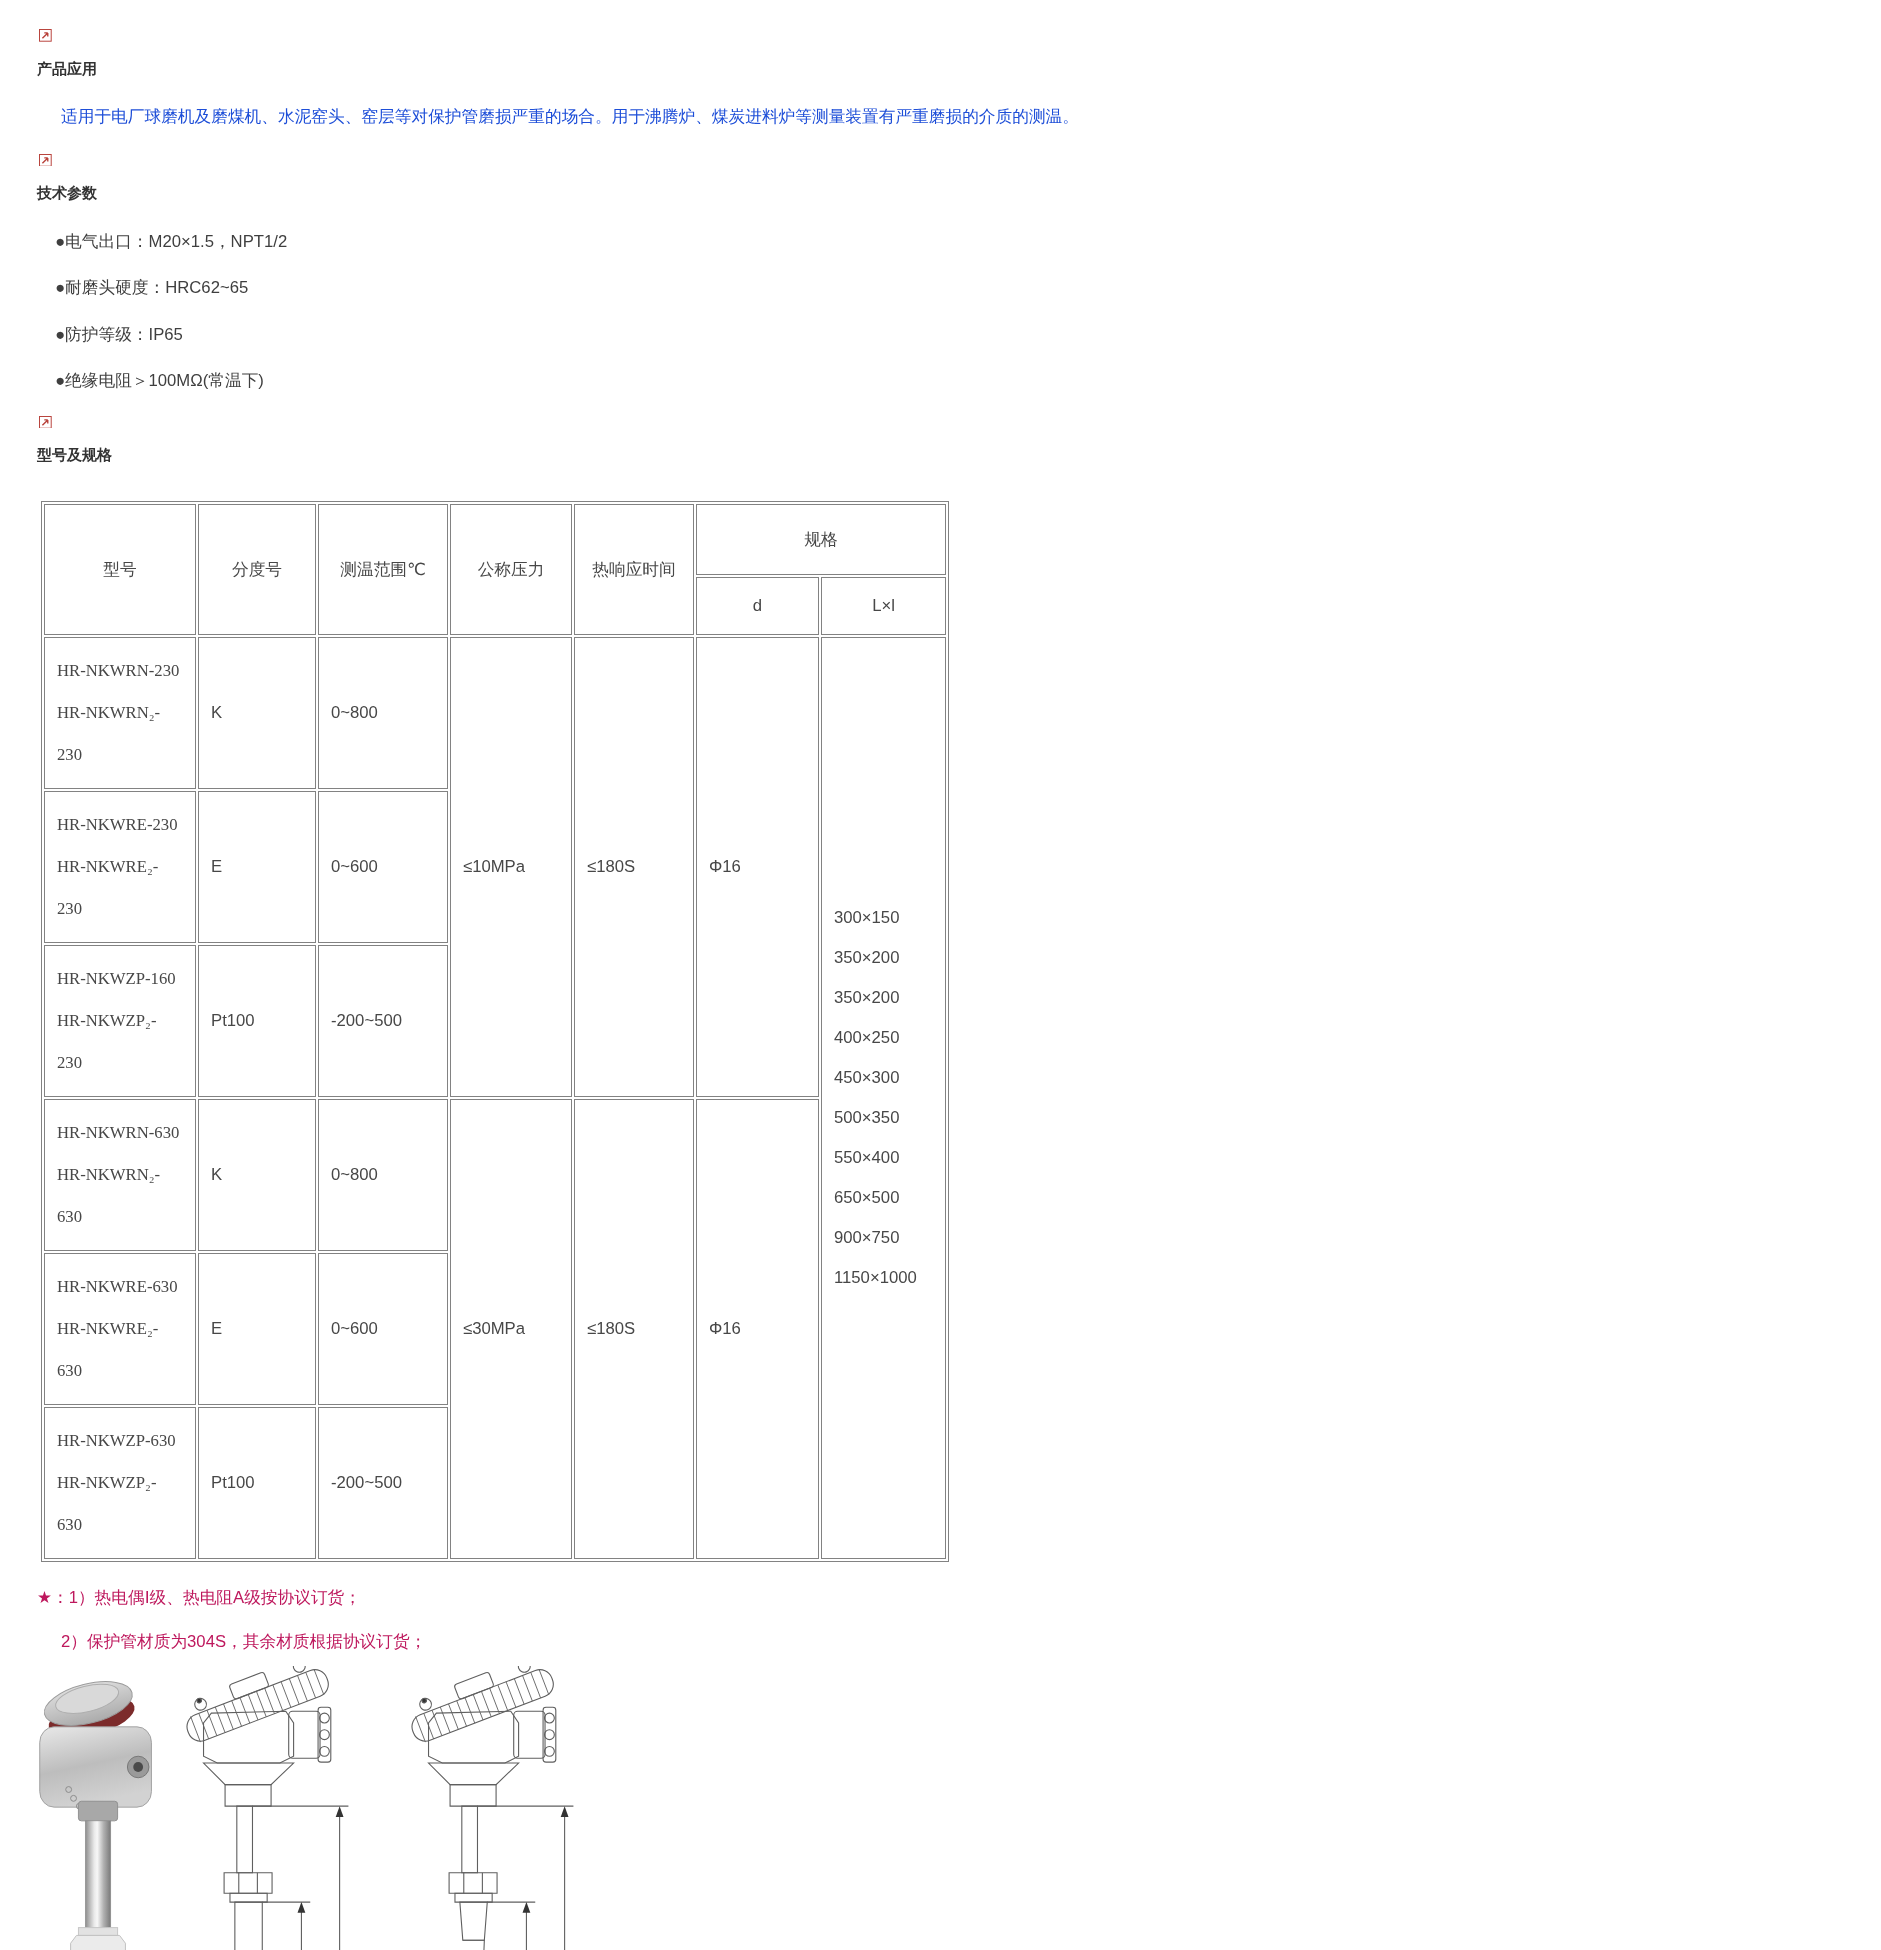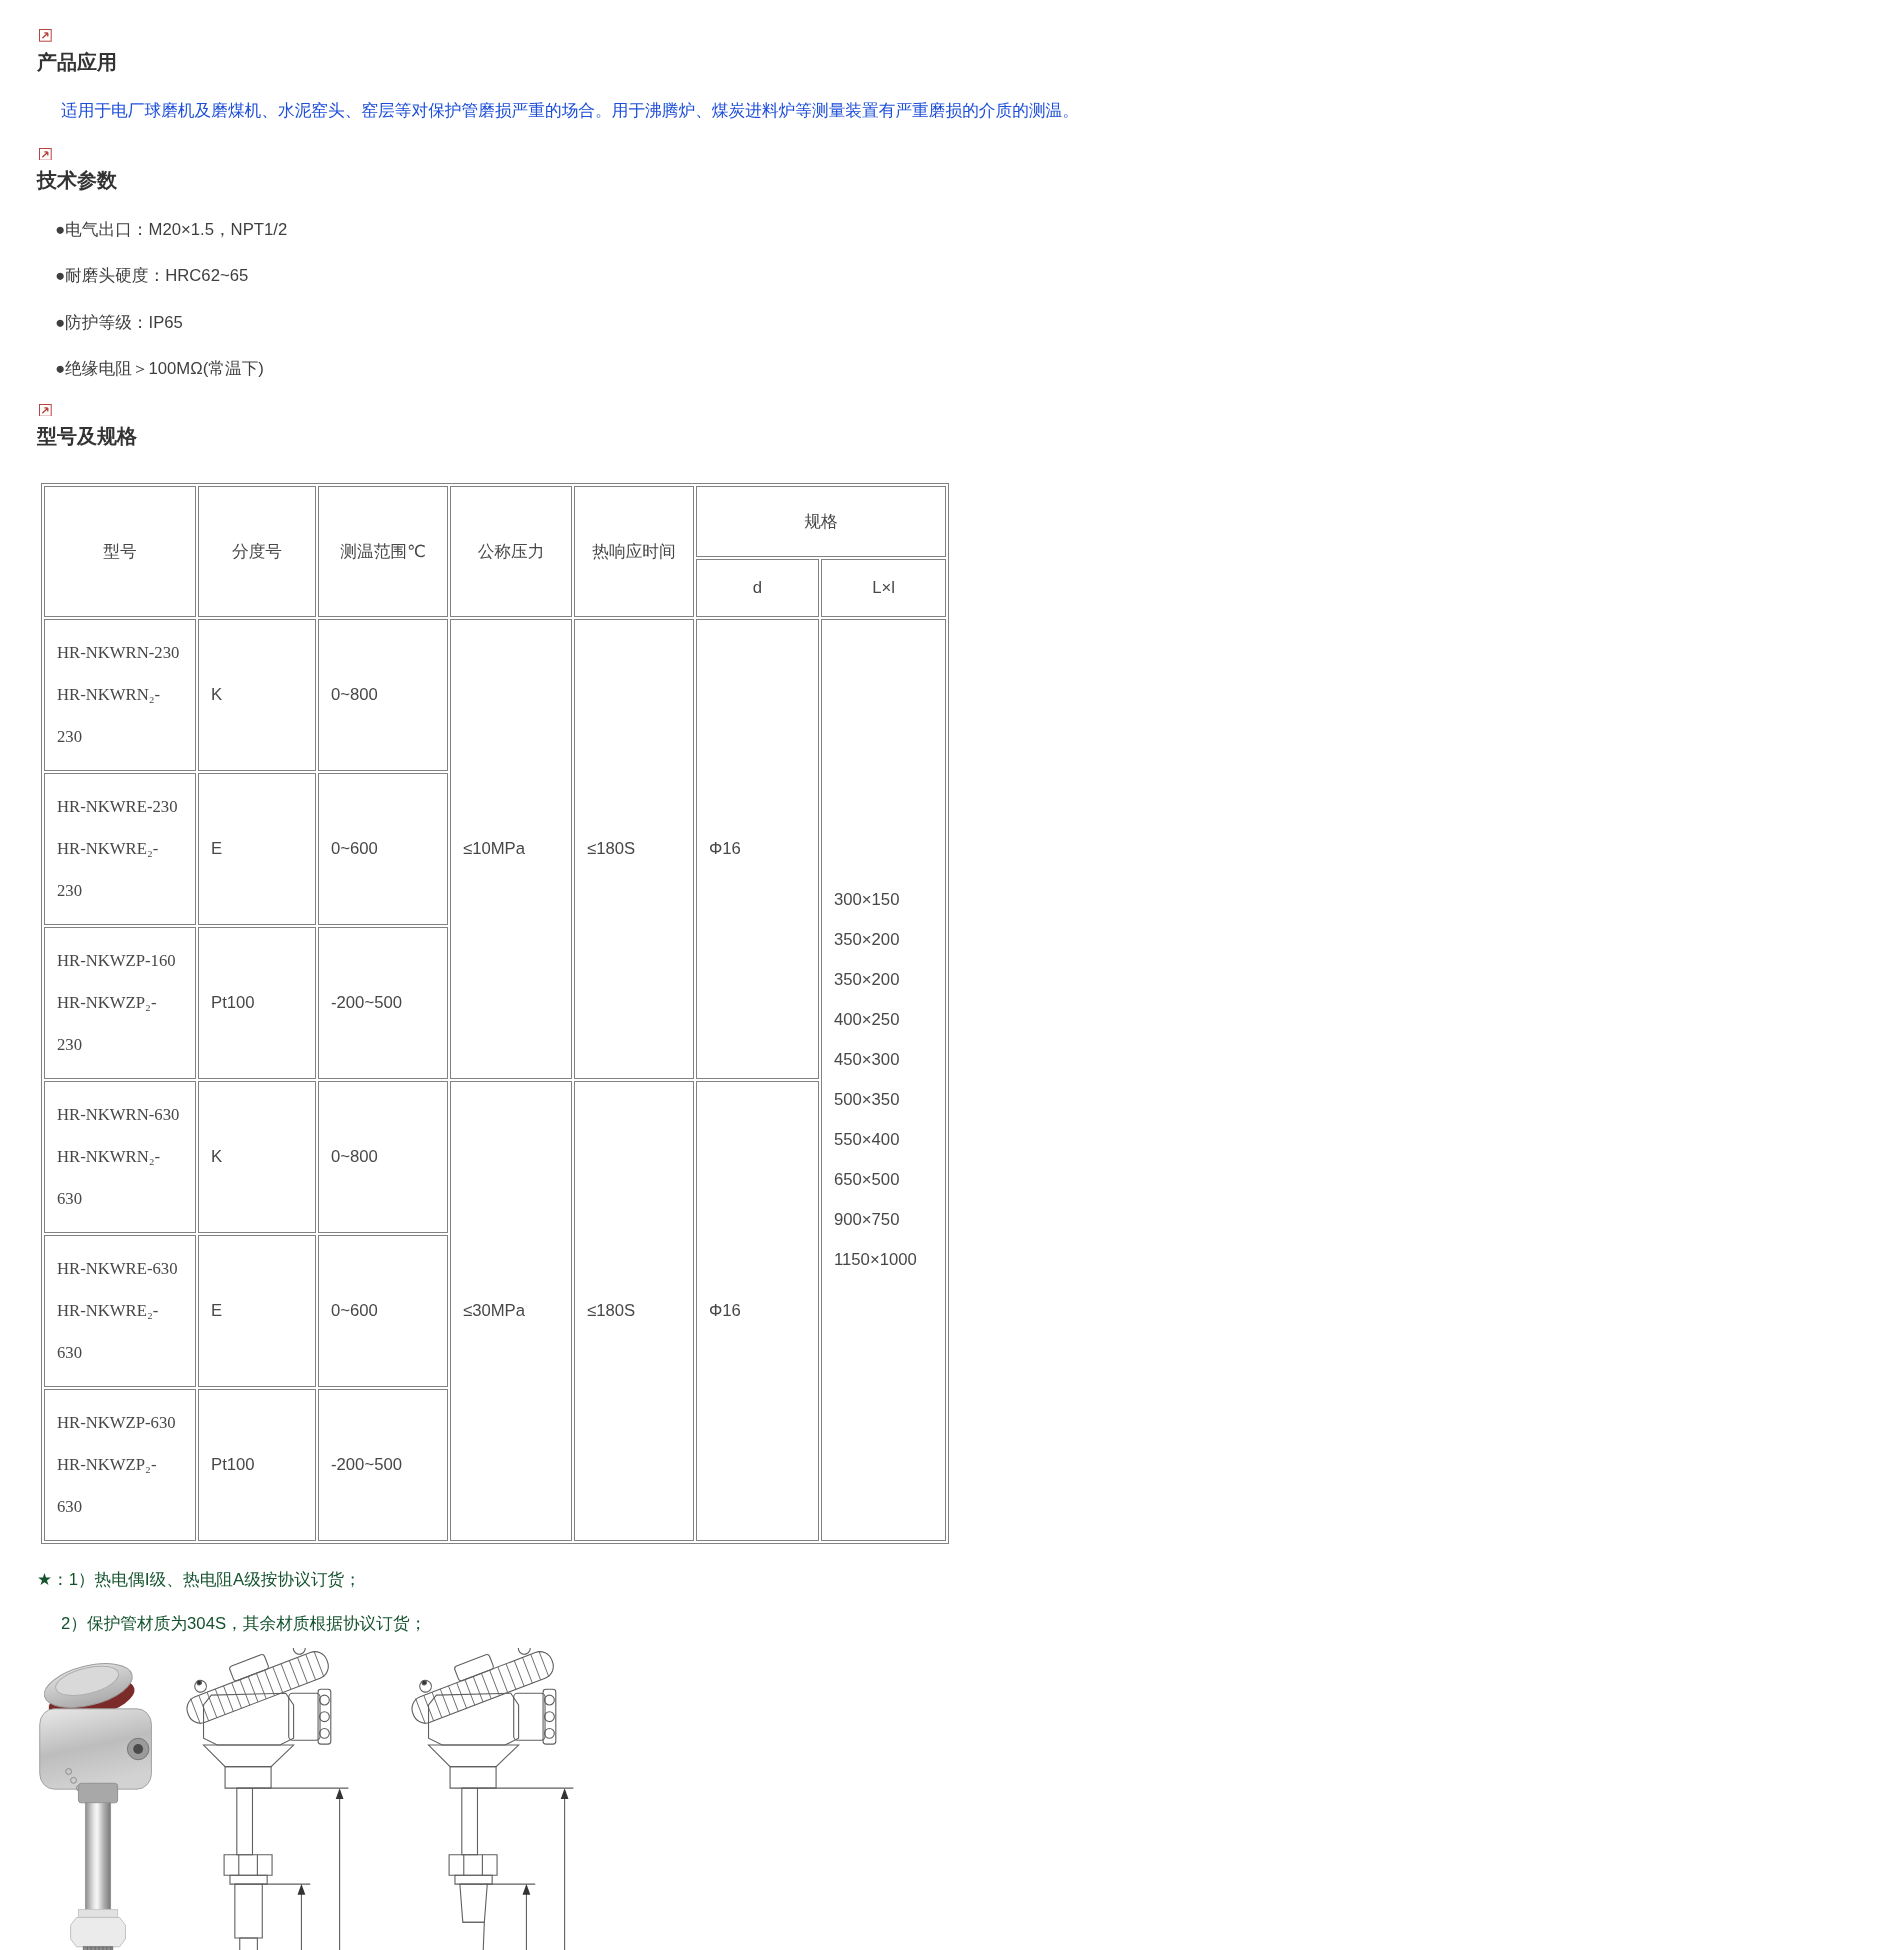--- a/index.html
+++ b/index.html
@@ -3,38 +3,38 @@
 <meta charset="utf-8">
 <style>
   html,body{margin:0;padding:0;background:#ffffff;}
   .page{
     position:relative;width:1882px;height:1950px;background:#fff;overflow:hidden;
     font-family:"Liberation Sans","DejaVu Sans",sans-serif;color:#3f3f3f;
   }
   .marker{display:block;width:12.7px;height:12.7px;margin:0 0 6.9px 39px;}
   .marker.first{margin-top:29px;}
   .marker.mid{margin-top:25.5px;}
-  h2.sec{margin:8px 0 0 37px;font-size:20px;font-weight:bold;color:#333;line-height:25.5px;}
+  h2.sec{margin:14px 0 0 37px;font-size:15px;font-weight:bold;color:#333;line-height:25.5px;}
   p.desc{margin:23.5px 0 0 61px;font-size:16.7px;color:#1d4ed8;line-height:23.5px;max-width:1715px;}
   ul.params{list-style:none;margin:5.9px 0 0 0;padding:0;}
   ul.params li{margin:26.5px 0 0 55px;font-size:16.7px;color:#3f3f3f;line-height:19.6px;}
   table.spec{
     margin:33px 0 0 41px;border-collapse:separate;border-spacing:2.9px;
     border:1px solid #828282;font-size:16.7px;color:#474747;
   }
   table.spec th,table.spec td{border:1px solid #828282;vertical-align:middle;padding:12px;font-weight:normal;background:#fff;}
   col.c0{width:152px;}col.c1{width:118px;}col.c2{width:130px;}col.c3{width:122px;}
   col.c4{width:120px;}col.c5{width:123px;}col.c6{width:125px;}
   tr.hrow th{height:45px;}
   tr.hrow2 th{height:32px;}
   tr.drow td{height:120px;}
   td.model{text-align:left;padding:3.9px 2px 3.9px 4.9px;}
   td.model div{line-height:42px;white-space:nowrap;font-family:Liberation Serif, serif;}
   td.lxl div{line-height:40px;}
-  p.note{margin:25.5px 0 0 37px;font-size:16.7px;color:#14532d;line-height:21.6px;}
+  p.note{margin:25.5px 0 0 37px;font-size:16.7px;color:#be185d;line-height:21.6px;}
   p.note.n2{margin:21.6px 0 0 61px;}
   .figures{position:relative;height:588px;margin-top:13.7px;}
   .fig-photo{position:absolute;left:39px;top:5.9px;}
   .fig-draw1{position:absolute;left:182px;top:0px;}
   .fig-draw2{position:absolute;left:407px;top:0px;}
   .draw line,.draw path,.draw rect,.draw polygon,.draw ellipse,.draw circle{vector-effect:non-scaling-stroke;}
   .dimtext{font-family:"Liberation Serif","DejaVu Serif",serif;font-style:italic;font-size:16px;fill:#3c3c3c;}
 </style>
 </head>
 <body>

